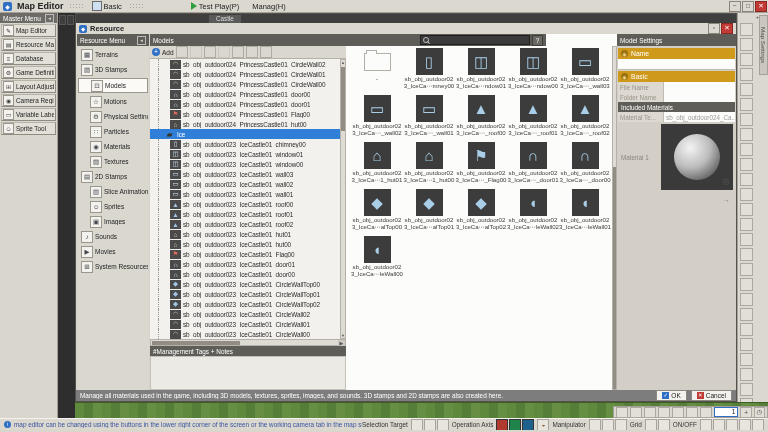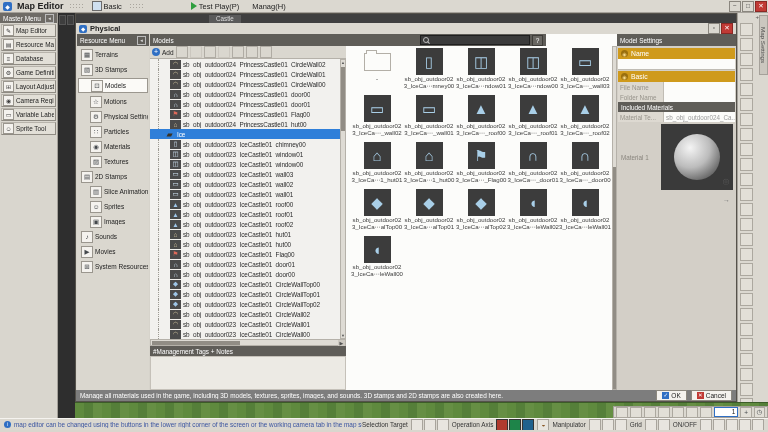--- a/index.html
+++ b/index.html
@@ -237,21 +237,21 @@
         <span class="vtab"></span>
       </span>
   </div>
 
   <div id="dialog" class="abs">
     <div id="castlebar" class="abs"></div>
     <div id="castletab" class="abs">Castle</div>
 
     <div id="dtitle" class="abs dots">
       <span class="dico">◆</span>
-      <span class="dtitletxt">Physical</span>
+      <span class="dtitletxt">Resource</span>
       <span style="margin-left:auto;display:flex;gap:1px;">
         <span class="wb">▫</span>
         <span class="wb close">✕</span>
       </span>
     </div>
 
     <div id="whitebg" class="abs"></div>
 
     <div id="rmhdr" class="abs hdr">
       <span>Resource Menu</span>

